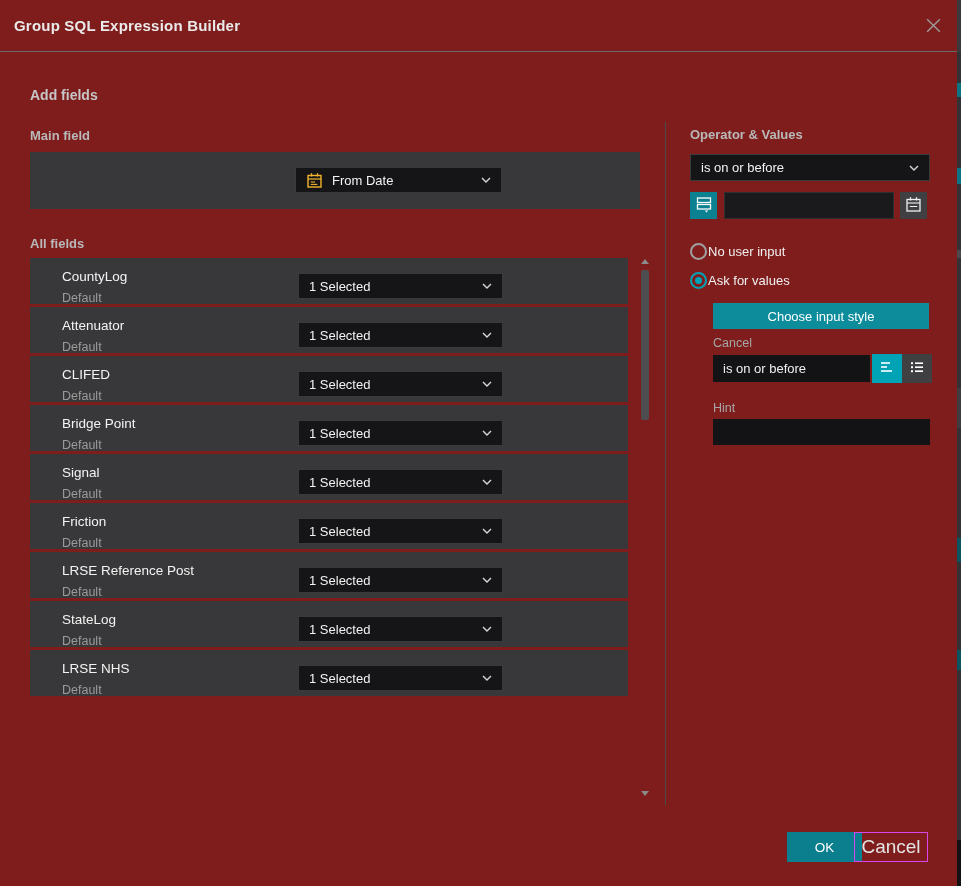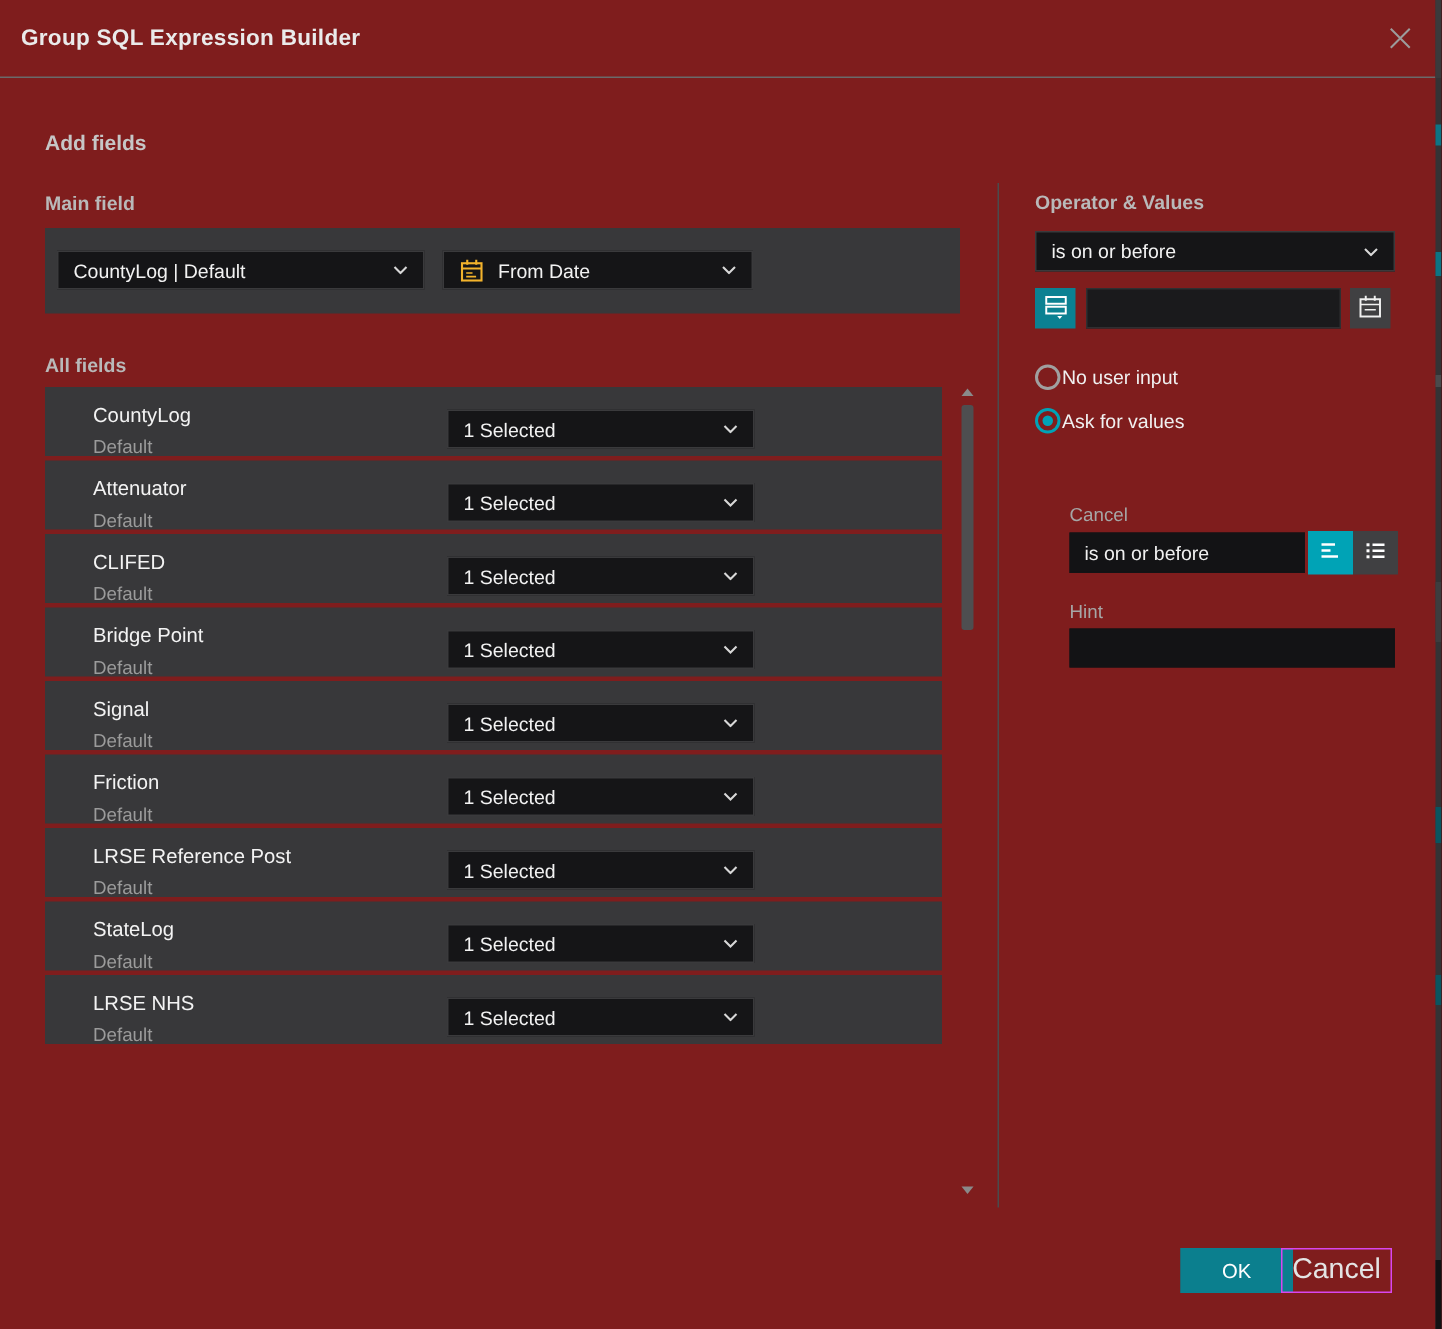--- a/index.html
+++ b/index.html
@@ -89,28 +89,20 @@
             <path d="M3 3l12 12M15 3L3 15" stroke="#9c9c9c" stroke-width="1.3" fill="none"></path>
           </svg>
       </span>
     </button>
   </div>
 
   <div class="sec big" style="left:30px; top:87px;">Add fields</div>
   <div class="sec" style="left:30px; top:128px;">Main field</div>
 
   <div class="main-box">
-    <div class="dd" style="left:8px; top:15px; width:245px;">
-      <span class="dd-label">CountyLog | Default</span>
-      <span class="chev">
-        <svg width="10" height="6" viewBox="0 0 10 6">
-            <path d="M1 1l4 4 4-4" fill="none" stroke="#d8d8d8" stroke-width="1.4"></path>
-          </svg>
-      </span>
-    </div>
     <div class="dd" style="left:265px; top:15px; width:207px;">
       <span class="cal">
         <svg width="17" height="17" viewBox="0 0 17 17">
           <rect x="2" y="3.5" width="13" height="11.5" fill="none" stroke="#f3b32c" stroke-width="1.4"></rect>
           <line x1="2" y1="7" x2="15" y2="7" stroke="#f3b32c" stroke-width="1.2"></line>
           <line x1="5.5" y1="1.2" x2="5.5" y2="4.5" stroke="#f3b32c" stroke-width="1.4"></line>
           <line x1="11.5" y1="1.2" x2="11.5" y2="4.5" stroke="#f3b32c" stroke-width="1.4"></line>
           <line x1="4.8" y1="10" x2="9" y2="10" stroke="#f3b32c" stroke-width="1.1"></line>
           <line x1="4.8" y1="12.4" x2="11.4" y2="12.4" stroke="#f3b32c" stroke-width="1.1"></line>
         </svg>
@@ -278,20 +270,21 @@
 
   <div class="radio" style="top:243px;">
     <span class="radio-circ"></span>
     <span class="radio-label">No user input</span>
   </div>
   <div class="radio on" style="top:272px;">
     <span class="radio-circ"></span>
     <span class="radio-label">Ask for values</span>
   </div>
 
+  <button class="choose-btn">Choose input style</button>
 
   <div class="cap" style="top:336px;">Cancel</div>
   <input class="label-input" value="is on or before" style="">
   <button class="icon-btn sel">
     <span>
       <svg width="16" height="14" viewBox="0 0 16 14">
         <line x1="2" y1="3" x2="11" y2="3" stroke="#fff" stroke-width="1.6"></line>
         <line x1="2" y1="7" x2="8" y2="7" stroke="#fff" stroke-width="1.6"></line>
         <line x1="2" y1="11" x2="13" y2="11" stroke="#fff" stroke-width="1.6"></line>
       </svg>

